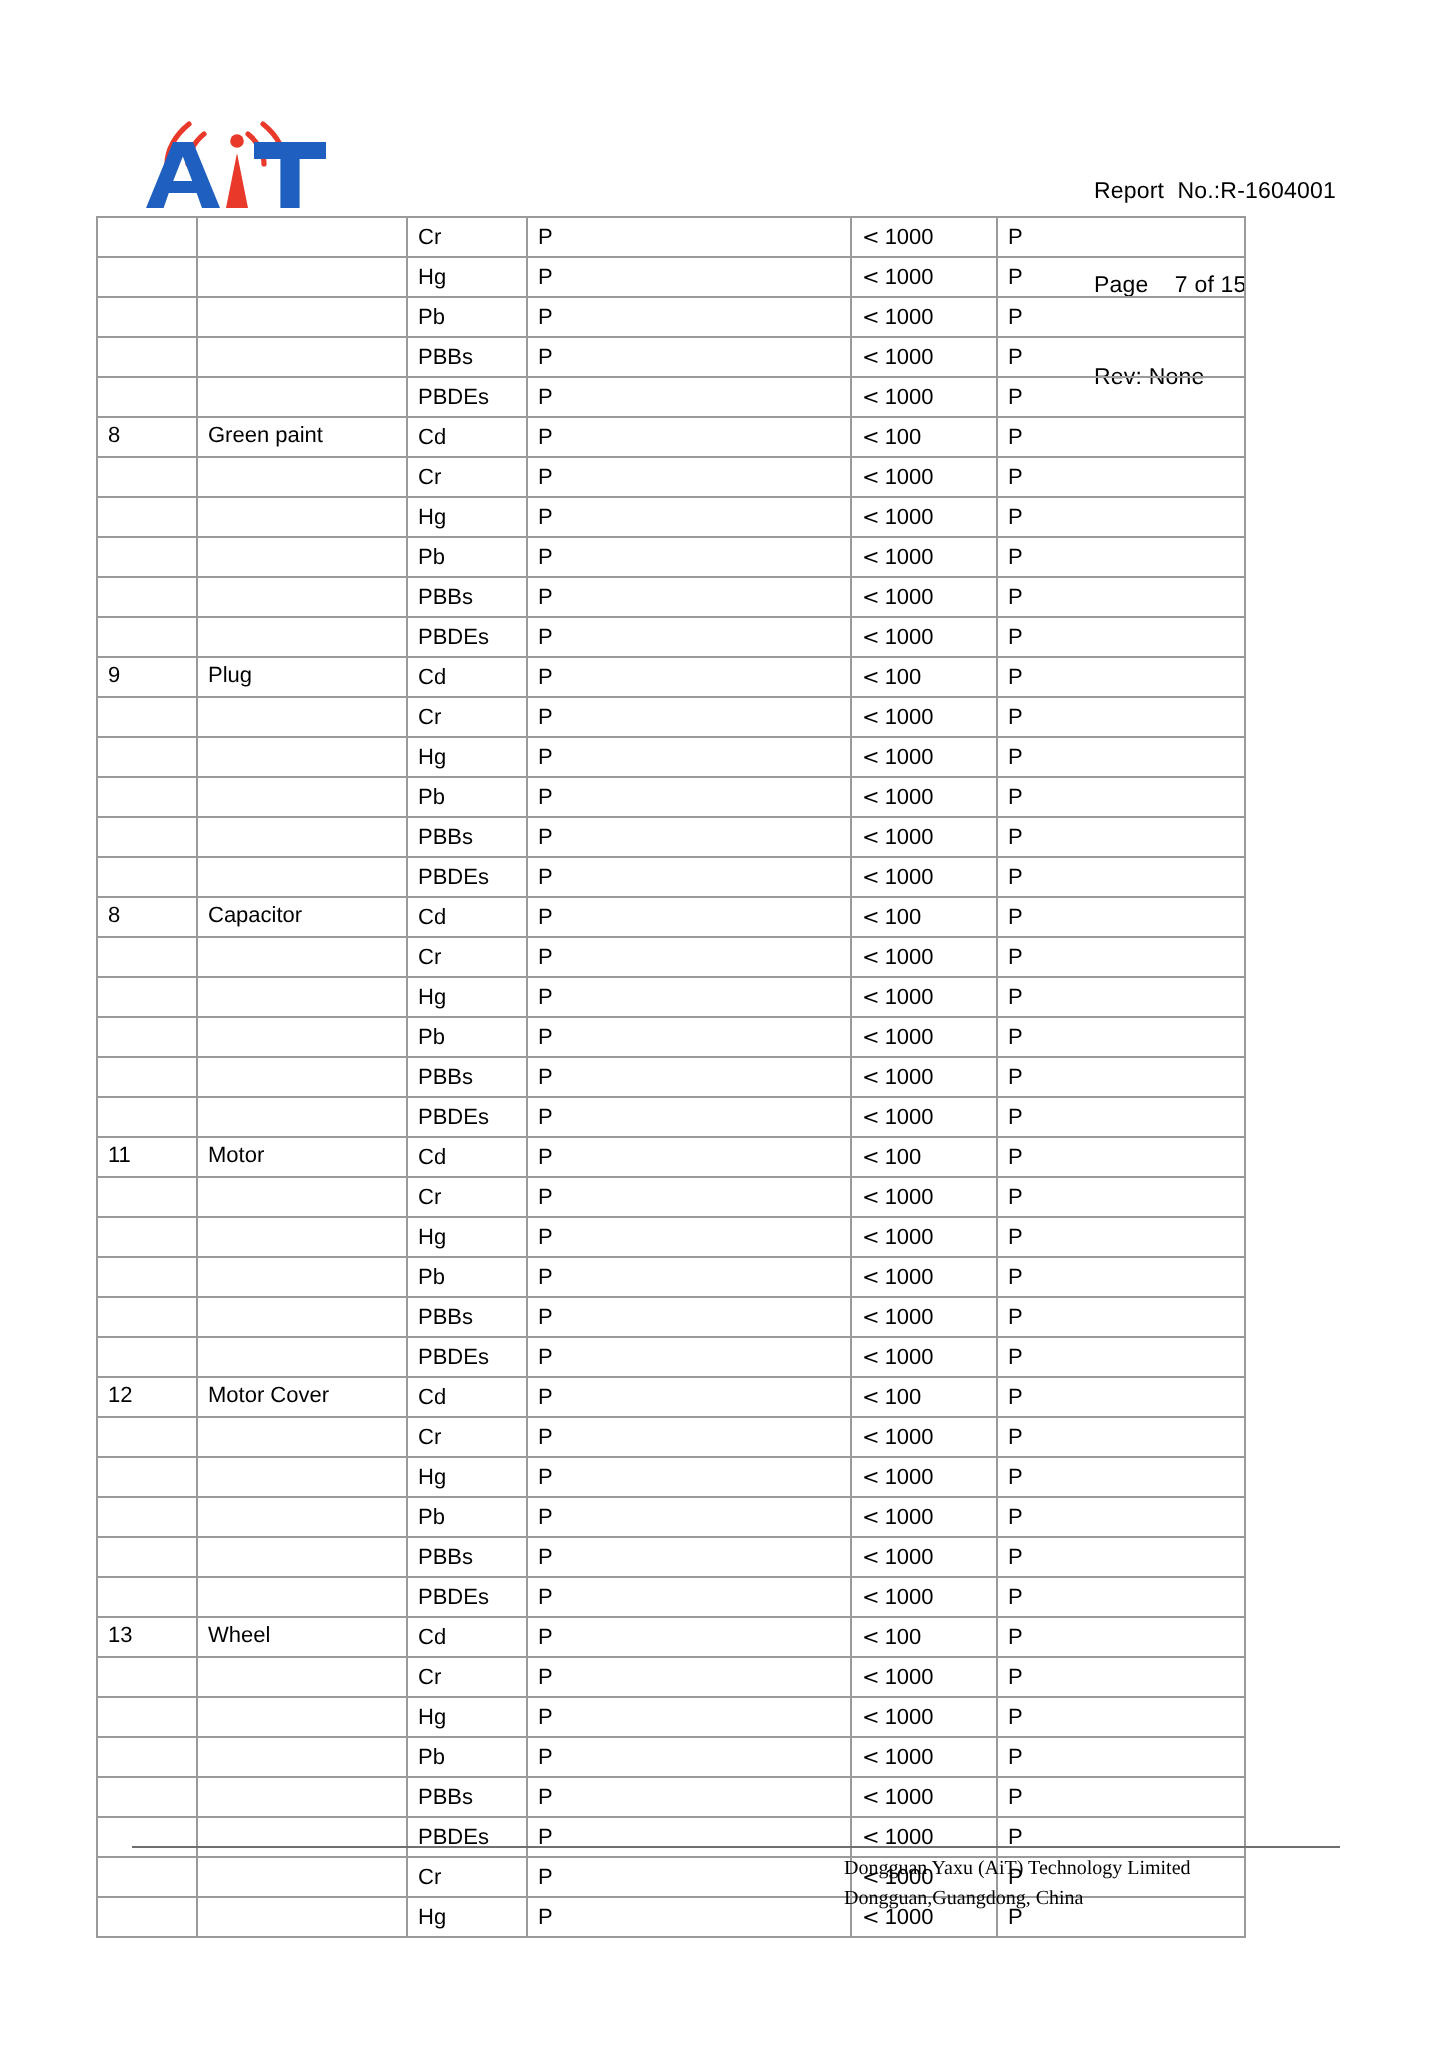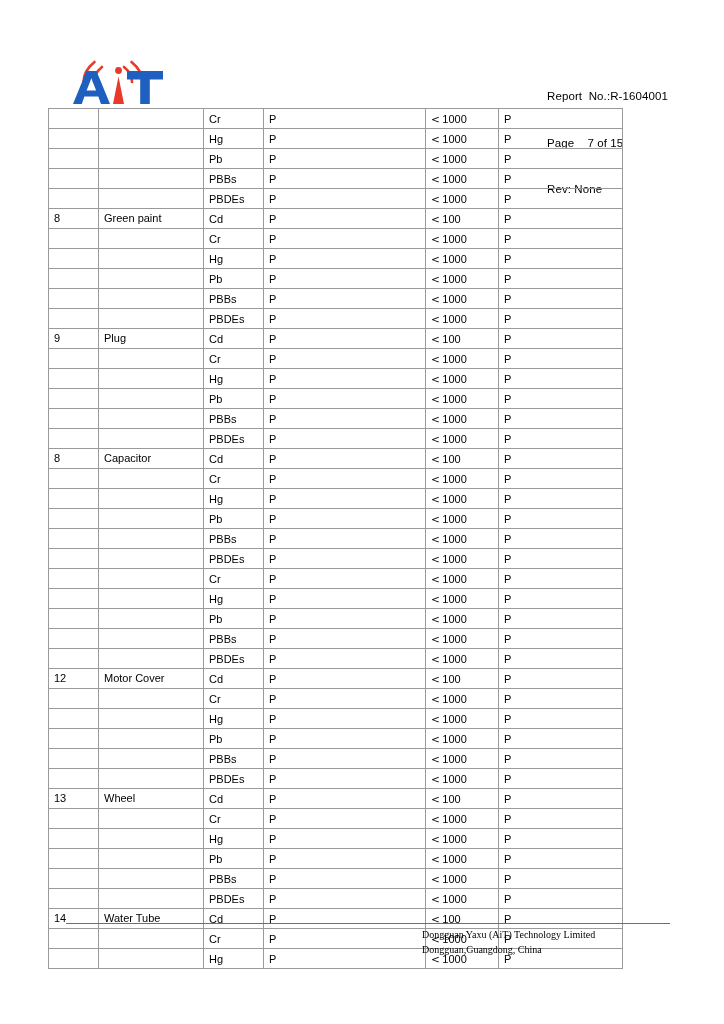--- a/index.html
+++ b/index.html
@@ -330,20 +330,28 @@
       </tr>
       <tr>
         <td class="group-cell"></td>
         <td class="group-cell"></td>
         <td>PBDEs</td>
         <td>P</td>
         <td><span class="lt-sym">&lt;</span><span>1000</span></td>
         <td>P</td>
       </tr>
       <tr>
+        <td class="group-cell">11</td>
+        <td class="group-cell">Motor</td>
+        <td>Cd</td>
+        <td>P</td>
+        <td><span class="lt-sym">&lt;</span><span>100</span></td>
+        <td>P</td>
+      </tr>
+      <tr>
         <td class="group-cell"></td>
         <td class="group-cell"></td>
         <td>Cr</td>
         <td>P</td>
         <td><span class="lt-sym">&lt;</span><span>1000</span></td>
         <td>P</td>
       </tr>
       <tr>
         <td class="group-cell"></td>
         <td class="group-cell"></td>
@@ -463,28 +471,20 @@
         <td>P</td>
         <td><span class="lt-sym">&lt;</span><span>1000</span></td>
         <td>P</td>
       </tr>
       <tr>
         <td class="group-cell"></td>
         <td class="group-cell"></td>
         <td>PBDEs</td>
         <td>P</td>
         <td><span class="lt-sym">&lt;</span><span>1000</span></td>
-        <td>P</td>
-      </tr>
-      <tr>
-        <td class="group-cell">14</td>
-        <td class="group-cell">Water Tube</td>
-        <td>Cd</td>
-        <td>P</td>
-        <td><span class="lt-sym">&lt;</span><span>100</span></td>
         <td>P</td>
       </tr>
       <tr>
         <td class="group-cell"></td>
         <td class="group-cell"></td>
         <td>Cr</td>
         <td>P</td>
         <td><span class="lt-sym">&lt;</span><span>1000</span></td>
         <td>P</td>
       </tr>

